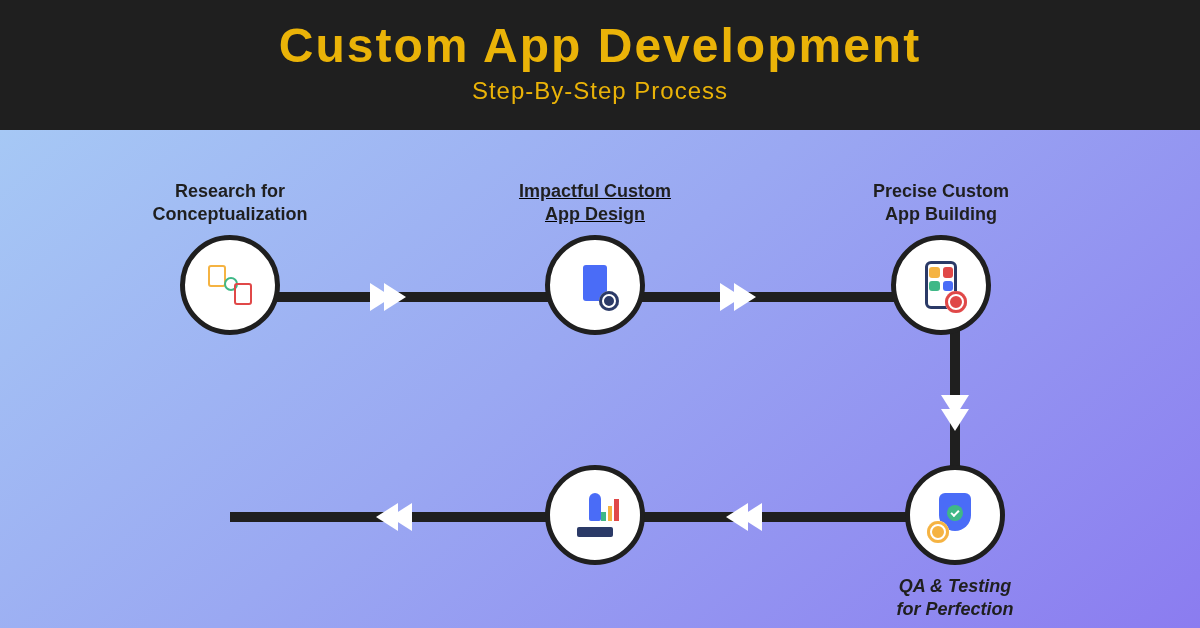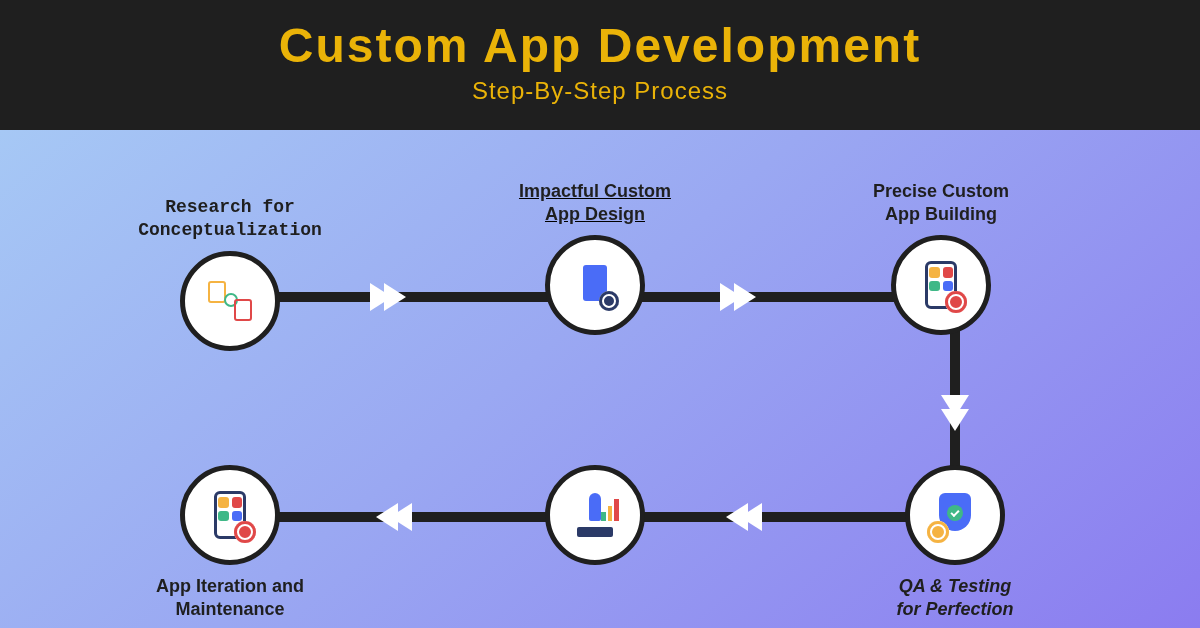--- a/index.html
+++ b/index.html
@@ -148,21 +148,21 @@
   <div class="connector hline" style="left:230px; top:382px; width:730px;"></div>
 
   <div class="arrow right" style="left:370px; top:153px;"></div>
   <div class="arrow right" style="left:720px; top:153px;"></div>
 
   <div class="arrow down" style="left:941px; top:265px;"></div>
 
   <div class="arrow left" style="left:740px; top:373px;"></div>
   <div class="arrow left" style="left:390px; top:373px;"></div>
 
-  <div class="step" style="left:120px; top:66px;font-family:Liberation Mono, monospace;">
+  <div class="step" style="left:120px; top:50px;">
     <div class="step-label">Research for
 Conceptualization</div>
     <div class="circle">
       <div class="ico">
         <div class="clip"></div>
           <div class="link"></div>
           <div class="clip2"></div>
       </div>
     </div>
   </div>
@@ -214,30 +214,14 @@
           <div class="rocket"></div>
           <div class="bars">
             <span></span>
             <span></span>
             <span></span>
           </div>
       </div>
     </div>
   </div>
 
-  <div class="step bottom" style="left:120px; top:335px;">
-    <div class="step-label">App Iteration and
-Maintenance</div>
-    <div class="circle">
-      <div class="ico">
-        <div class="phone"></div>
-          <div class="grid3">
-            <span></span>
-            <span></span>
-            <span></span>
-            <span></span>
-          </div>
-          <div class="gear"></div>
-      </div>
-    </div>
-  </div>
 
 </div>
 
 </body></html>

